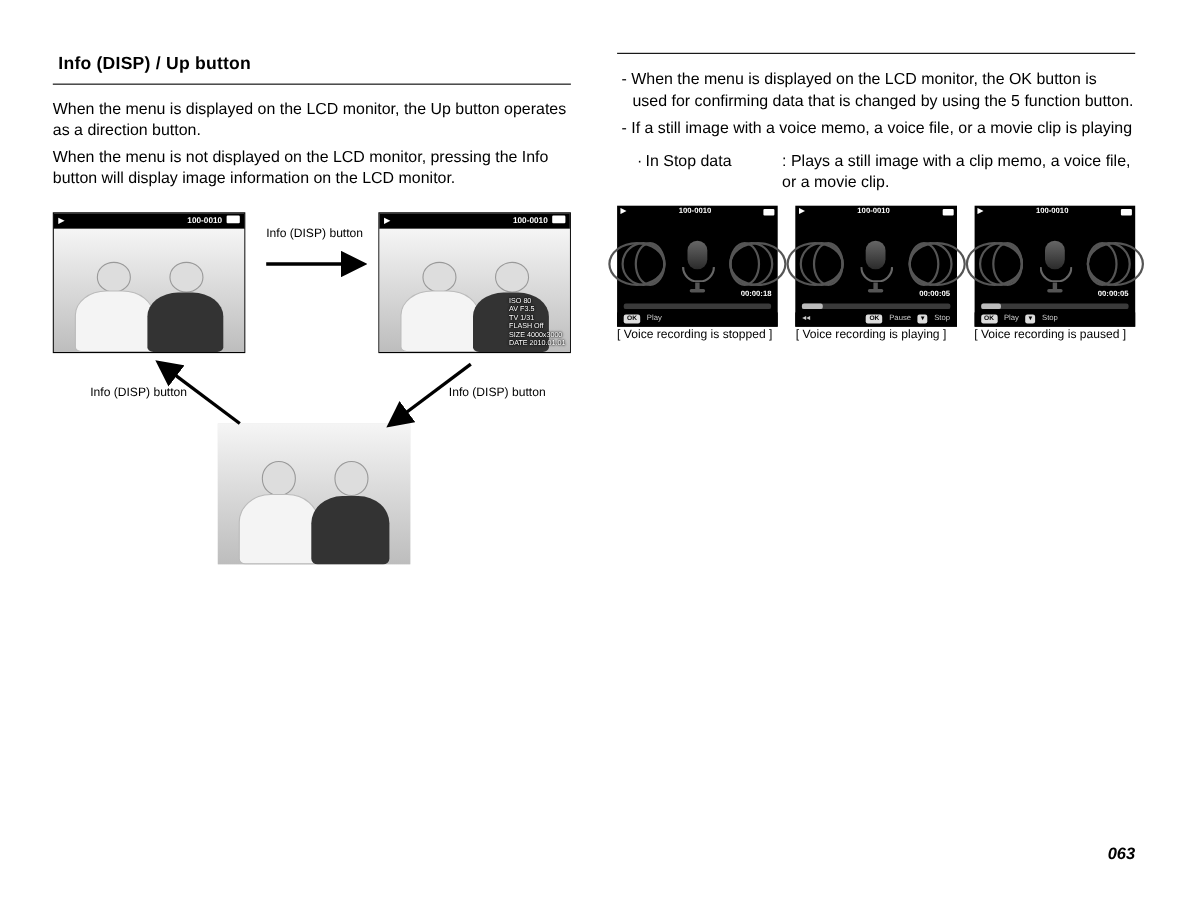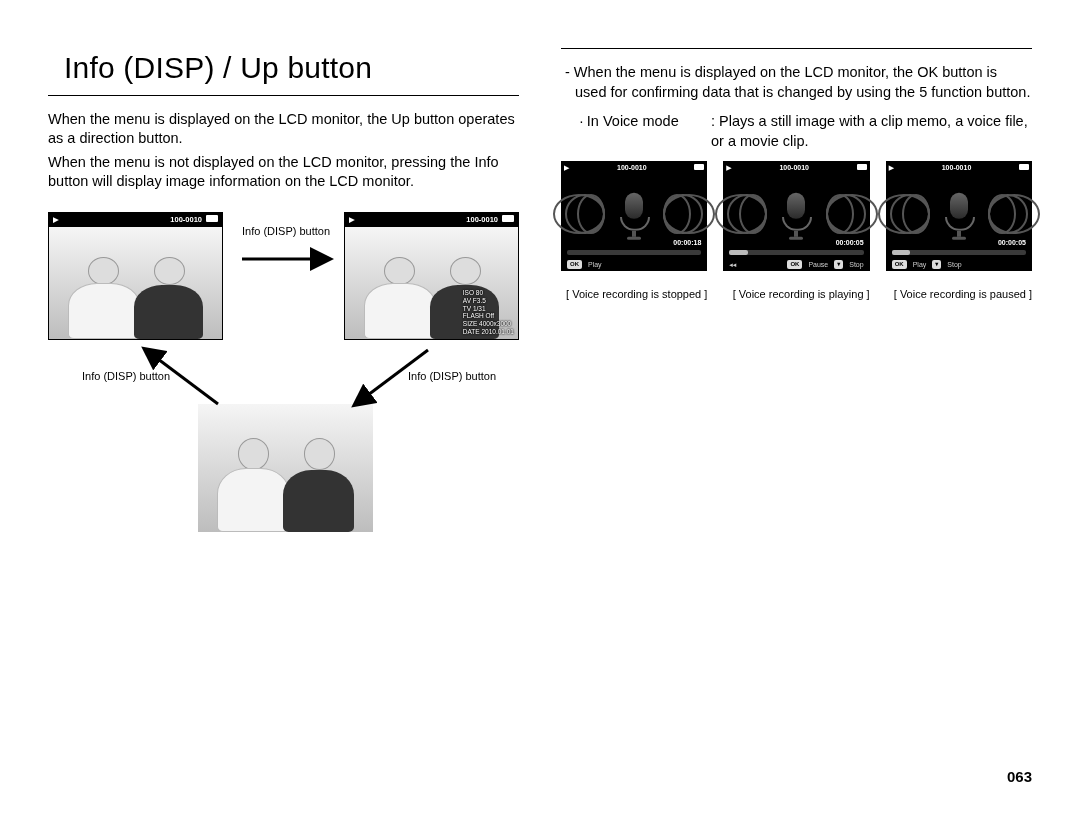--- a/index.html
+++ b/index.html
@@ -1,18 +1,18 @@
 <!DOCTYPE html>
 <html><head>
 <meta charset="utf-8">
 <style>
   html,body{margin:0;padding:0;background:#fff;color:#000;font-family:Arial,Helvetica,sans-serif;font-size:14.5px;line-height:1.35}
   .page{width:1080px;height:815px;position:relative;box-sizing:border-box;padding:48px 48px 0 48px;display:flex;gap:42px}
   .col{flex:1 1 50%;min-width:0}
-  h1{font-size:30px;font-weight:400;margin:0 0 6px 16px;letter-spacing:.2px}
+  h1{font-size:16px;font-weight:700;margin:0 0 6px 5px;letter-spacing:.2px}
   hr.rule{border:none;border-top:1.4px solid #000;margin:0 0 14px 0}
   p{margin:0 0 12px 0}
   .tight{margin-bottom:4px}
   ul.dash{margin:0 0 10px 0;padding:0;list-style:none}
   ul.dash>li{padding-left:14px;text-indent:-10px;margin-bottom:6px}
   ul.dash>li::before{content:"- ";}
   .modes{margin-left:18px}
   .modes .row{display:flex;gap:6px;margin-bottom:2px}
   .modes .lab{width:126px;flex:none}
   .modes .val{flex:1}
@@ -52,22 +52,22 @@
   .waves.l span{right:-6px}
   .waves.r span{left:-6px}
   .waves .w1{width:24px}
   .waves .w2{width:36px}
   .waves .w3{width:48px}
   .vscreen .pbar{position:absolute;left:6px;right:6px;bottom:16px;height:5px;background:#3a3a3a;border-radius:2px}
   .vscreen .pbar .fill{height:100%;background:#bbb;border-radius:2px}
   .vscreen .time{position:absolute;right:6px;bottom:24px;color:#fff;font-size:7px;font-weight:700}
   .vscreen .ctrl{position:absolute;left:0;right:0;bottom:0;height:13px;background:#000;display:flex;align-items:center;gap:6px;color:#ccc;font-size:7px;padding:0 6px;box-sizing:border-box}
   .vscreen .ctrl .pill{background:#ddd;color:#000;font-size:6px;font-weight:700;padding:0 3px;border-radius:2px}
-  .vcap{font-size:11px;text-align:right;margin-top:16px}
-  .pgnum{position:absolute;right:48px;bottom:28px;font-weight:700;font-size:15px}
+  .vcap{font-size:11px;text-align:left;margin-top:0}
+  .pgnum{position:absolute;right:48px;bottom:28px;font-weight:700;font-style:italic;font-size:15px}
   .col.right{position:relative}
 </style>
 </head>
 <body>
 
 <div class="page">
 
   <div class="col">
     <h1>Info (DISP) / Up button</h1>
     <hr class="rule">
@@ -159,24 +159,25 @@
       <span class="lbl" style="left:194px;top:20px">Info (DISP) button</span>
       <span class="lbl" style="left:360px;top:165px">Info (DISP) button</span>
       <span class="lbl" style="left:34px;top:165px">Info (DISP) button</span>
     </div>
   </div>
 
   <div class="col right">
     <hr class="rule">
     <ul class="dash">
       <li>When the menu is displayed on the LCD monitor, the OK button is used for confirming data that is changed by using the 5 function button.</li>
+      <li>If a still image with a voice memo, a voice file, or a movie clip is playing</li>
     </ul>
     <div class="modes">
       <div class="row">
-        <span class="lab dot">In Voice mode</span>
+        <span class="lab dot">In Stop data</span>
         <span class="val">: Plays a still image with a clip memo, a voice file, or a movie clip.</span>
       </div>
     </div>
 
     <div class="voice-row">
 
       <div class="vcard">
         <div class="vscreen">
           <div class="top">
               <span>▶</span>

